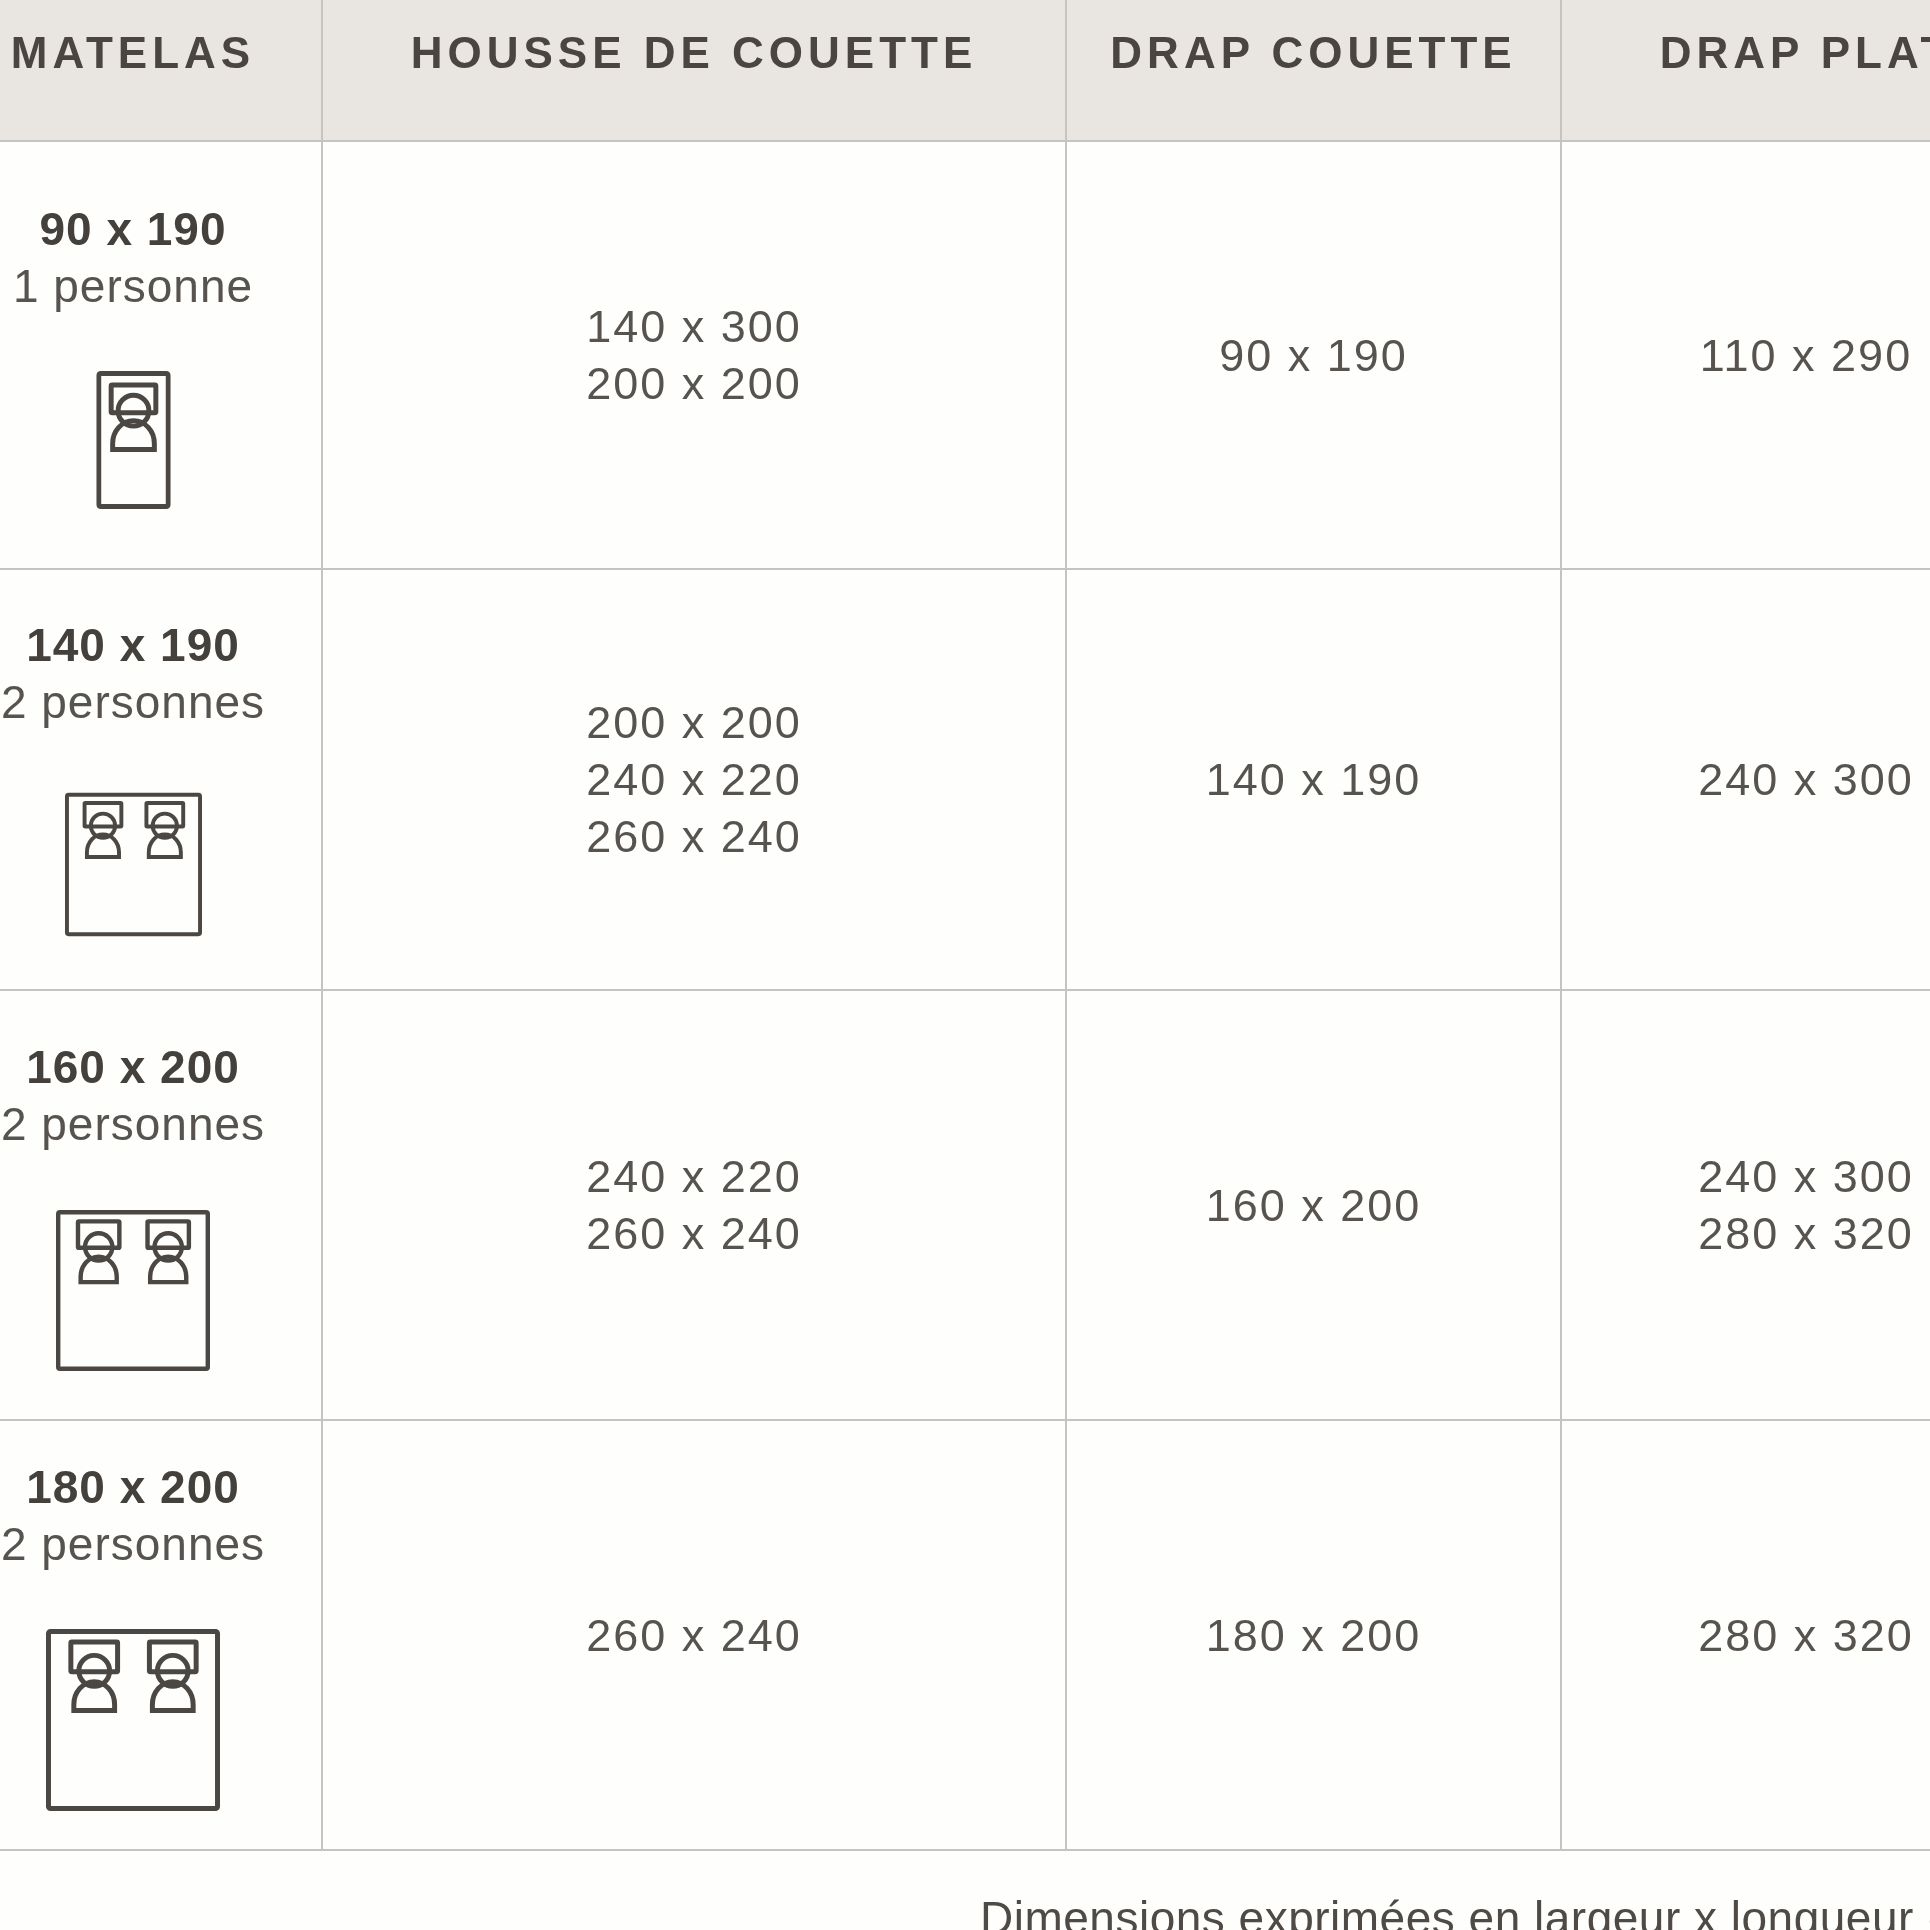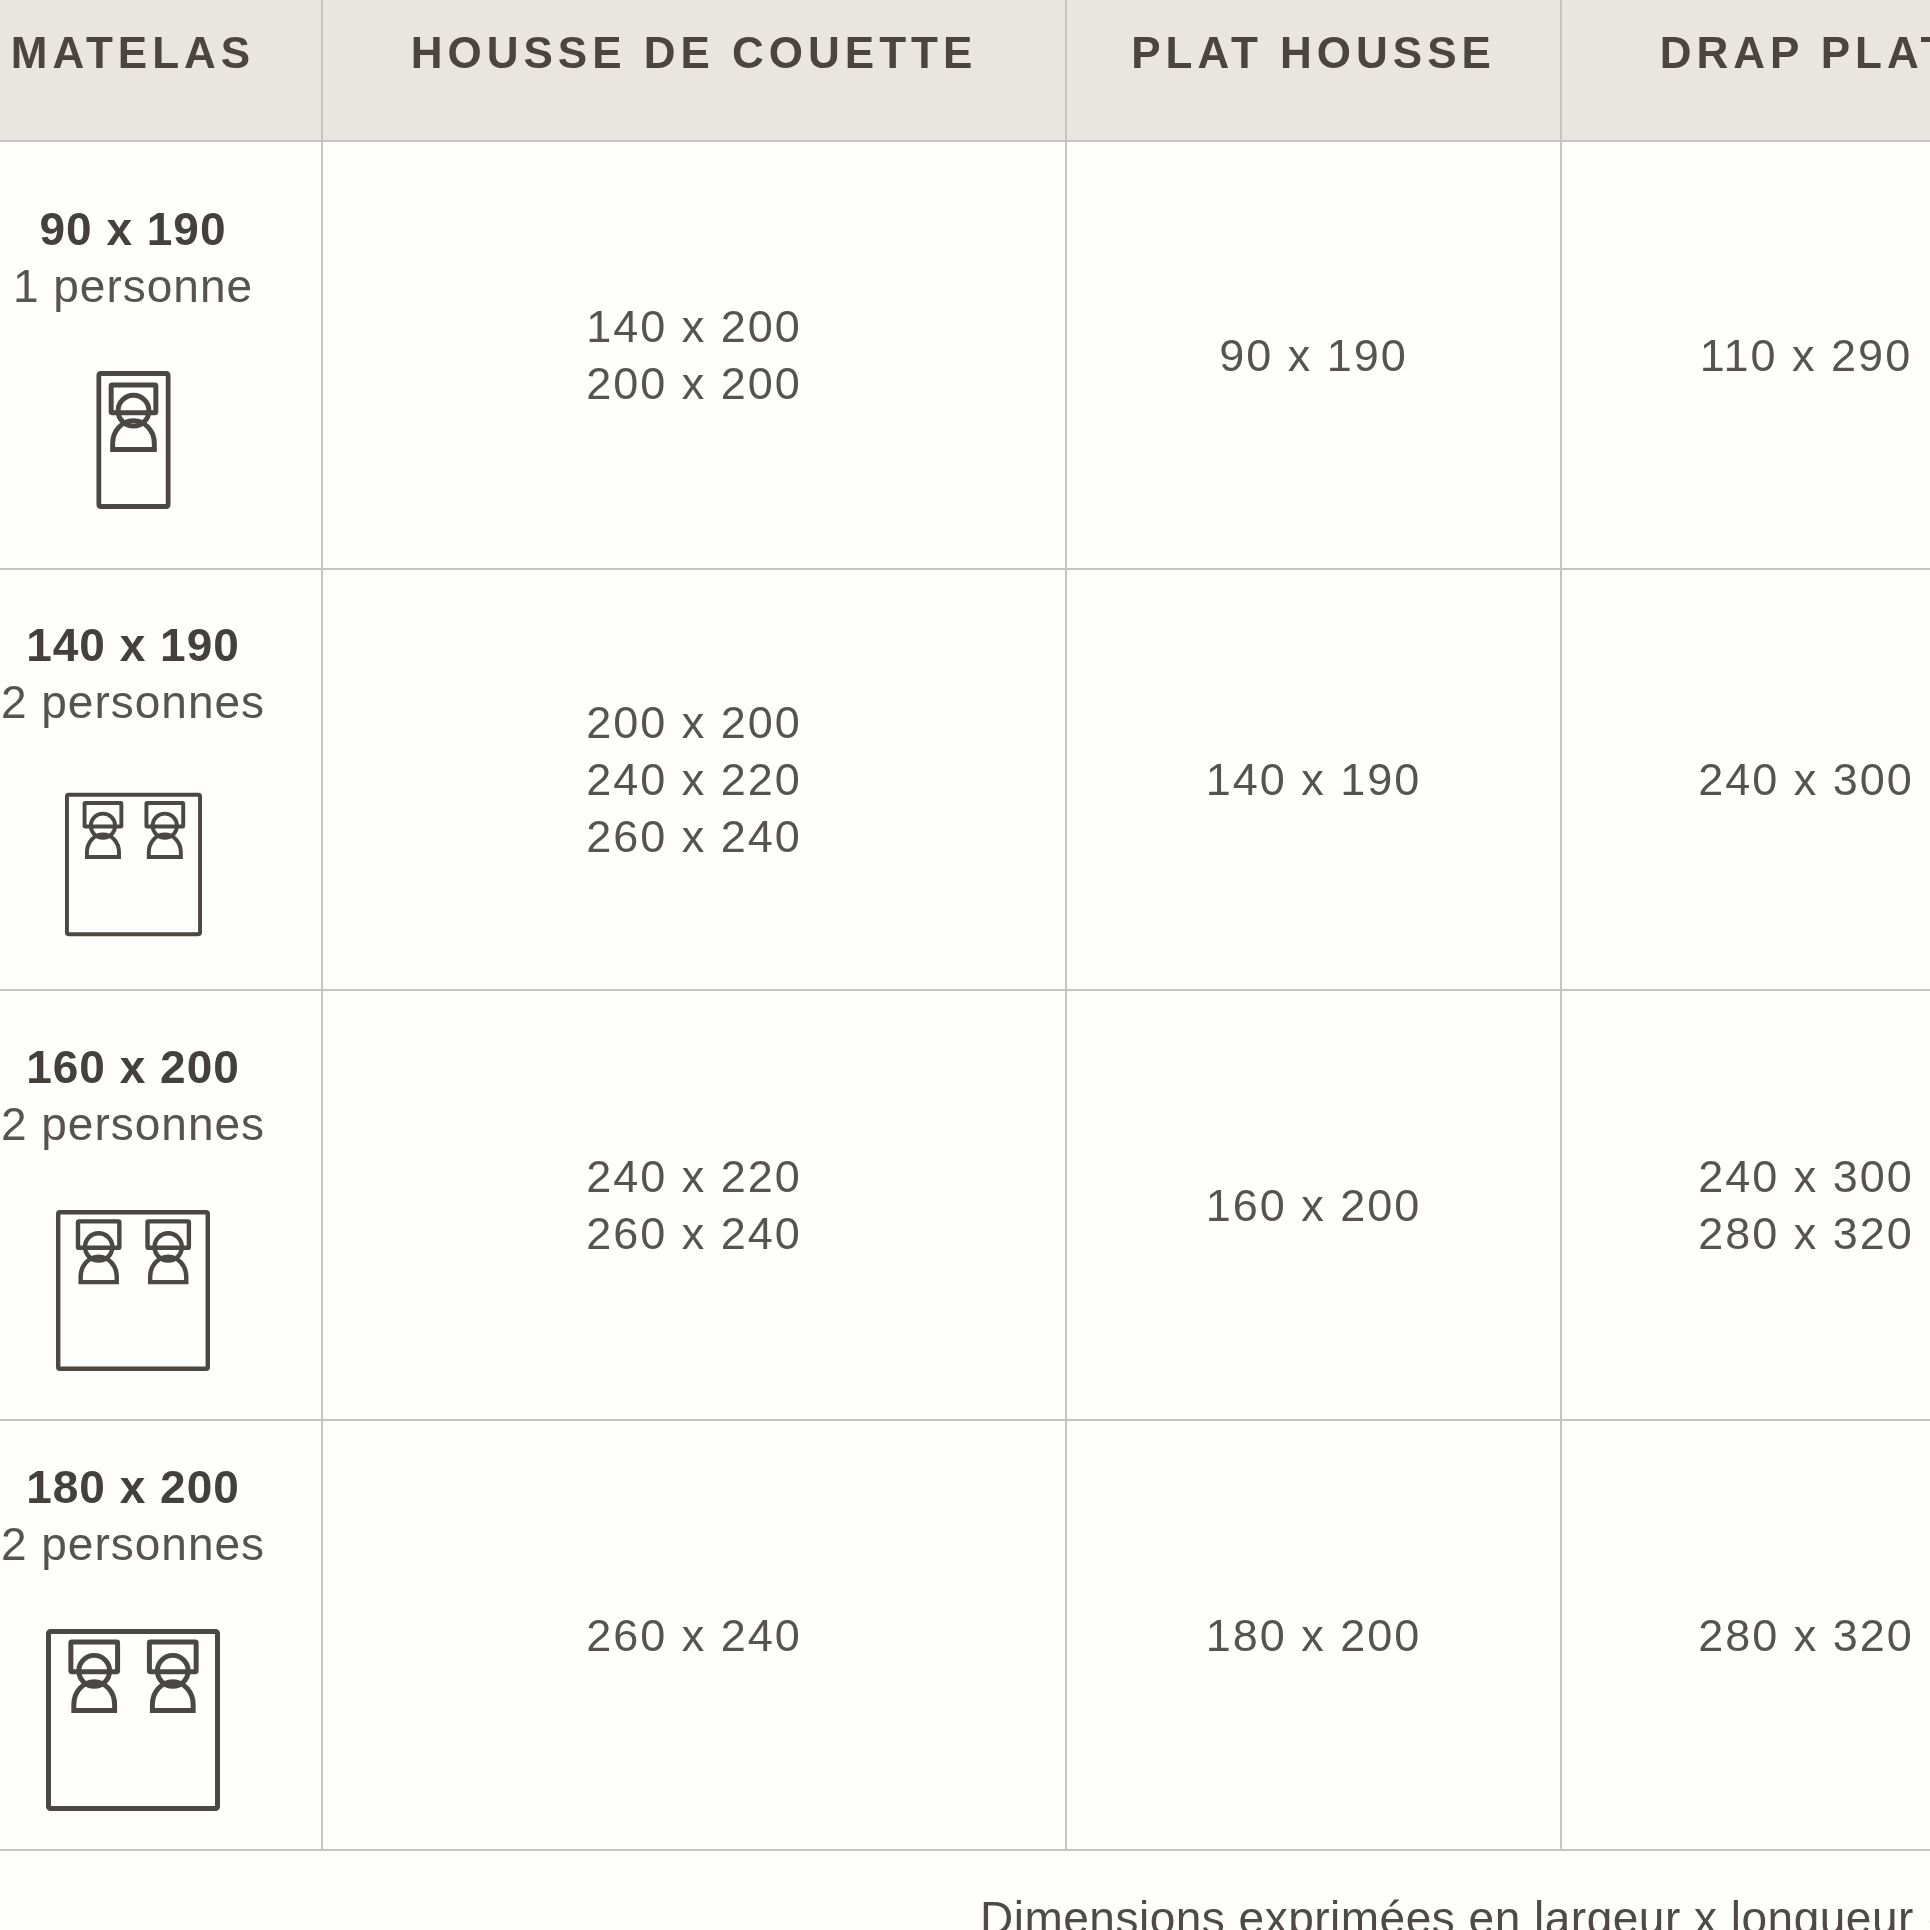--- a/index.html
+++ b/index.html
@@ -108,35 +108,35 @@
 <div class="screen">
   <div class="size-table">
 
     <div class="cell header-cell">
       <span>MATELAS</span>
     </div>
     <div class="cell header-cell">
       <span>HOUSSE DE COUETTE</span>
     </div>
     <div class="cell header-cell">
-      <span>PLAT HOUSSE</span>
+      <span>DRAP COUETTE</span>
     </div>
     <div class="cell header-cell last-col">
       <span>DRAP PLAT</span>
     </div>
 
     <div class="cell">
       <span class="matelas-size">90 x 190</span>
       <span class="matelas-capacity">1 personne</span>
       <svg class="bed-icon" width="75" height="138" viewBox="0 0 75 139">
           <use href="#bed-single"></use>
         </svg>
     </div>
     <div class="cell">
-      <span class="size-line">140 x 200</span>
+      <span class="size-line">140 x 300</span>
       <span class="size-line">200 x 200</span>
 
     </div>
     <div class="cell">
       <span class="size-line">90 x 190</span>
     </div>
     <div class="cell last-col">
       <span class="size-line">110 x 290</span>
 
     </div>

